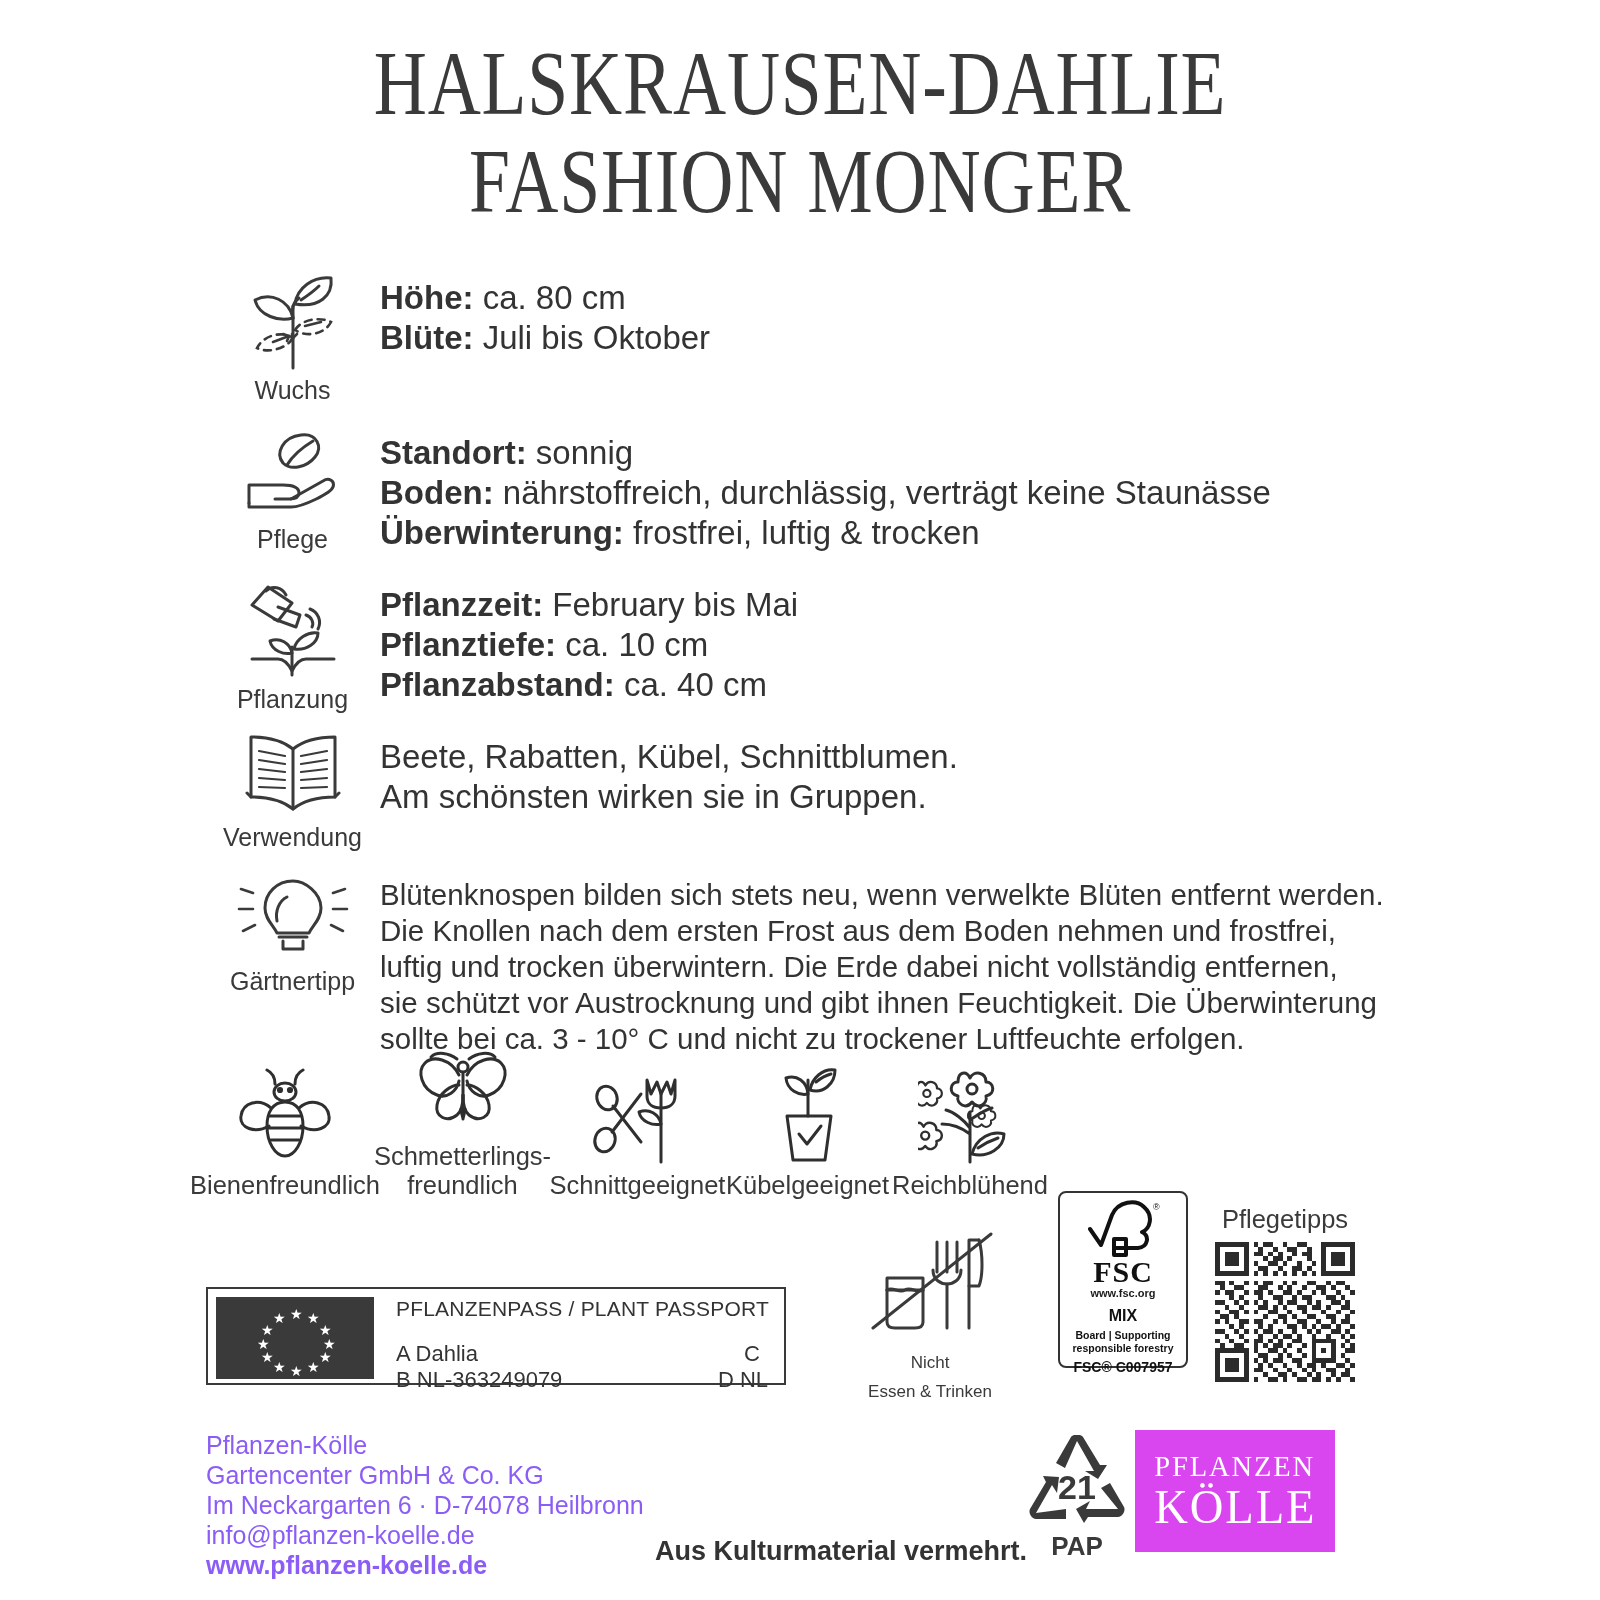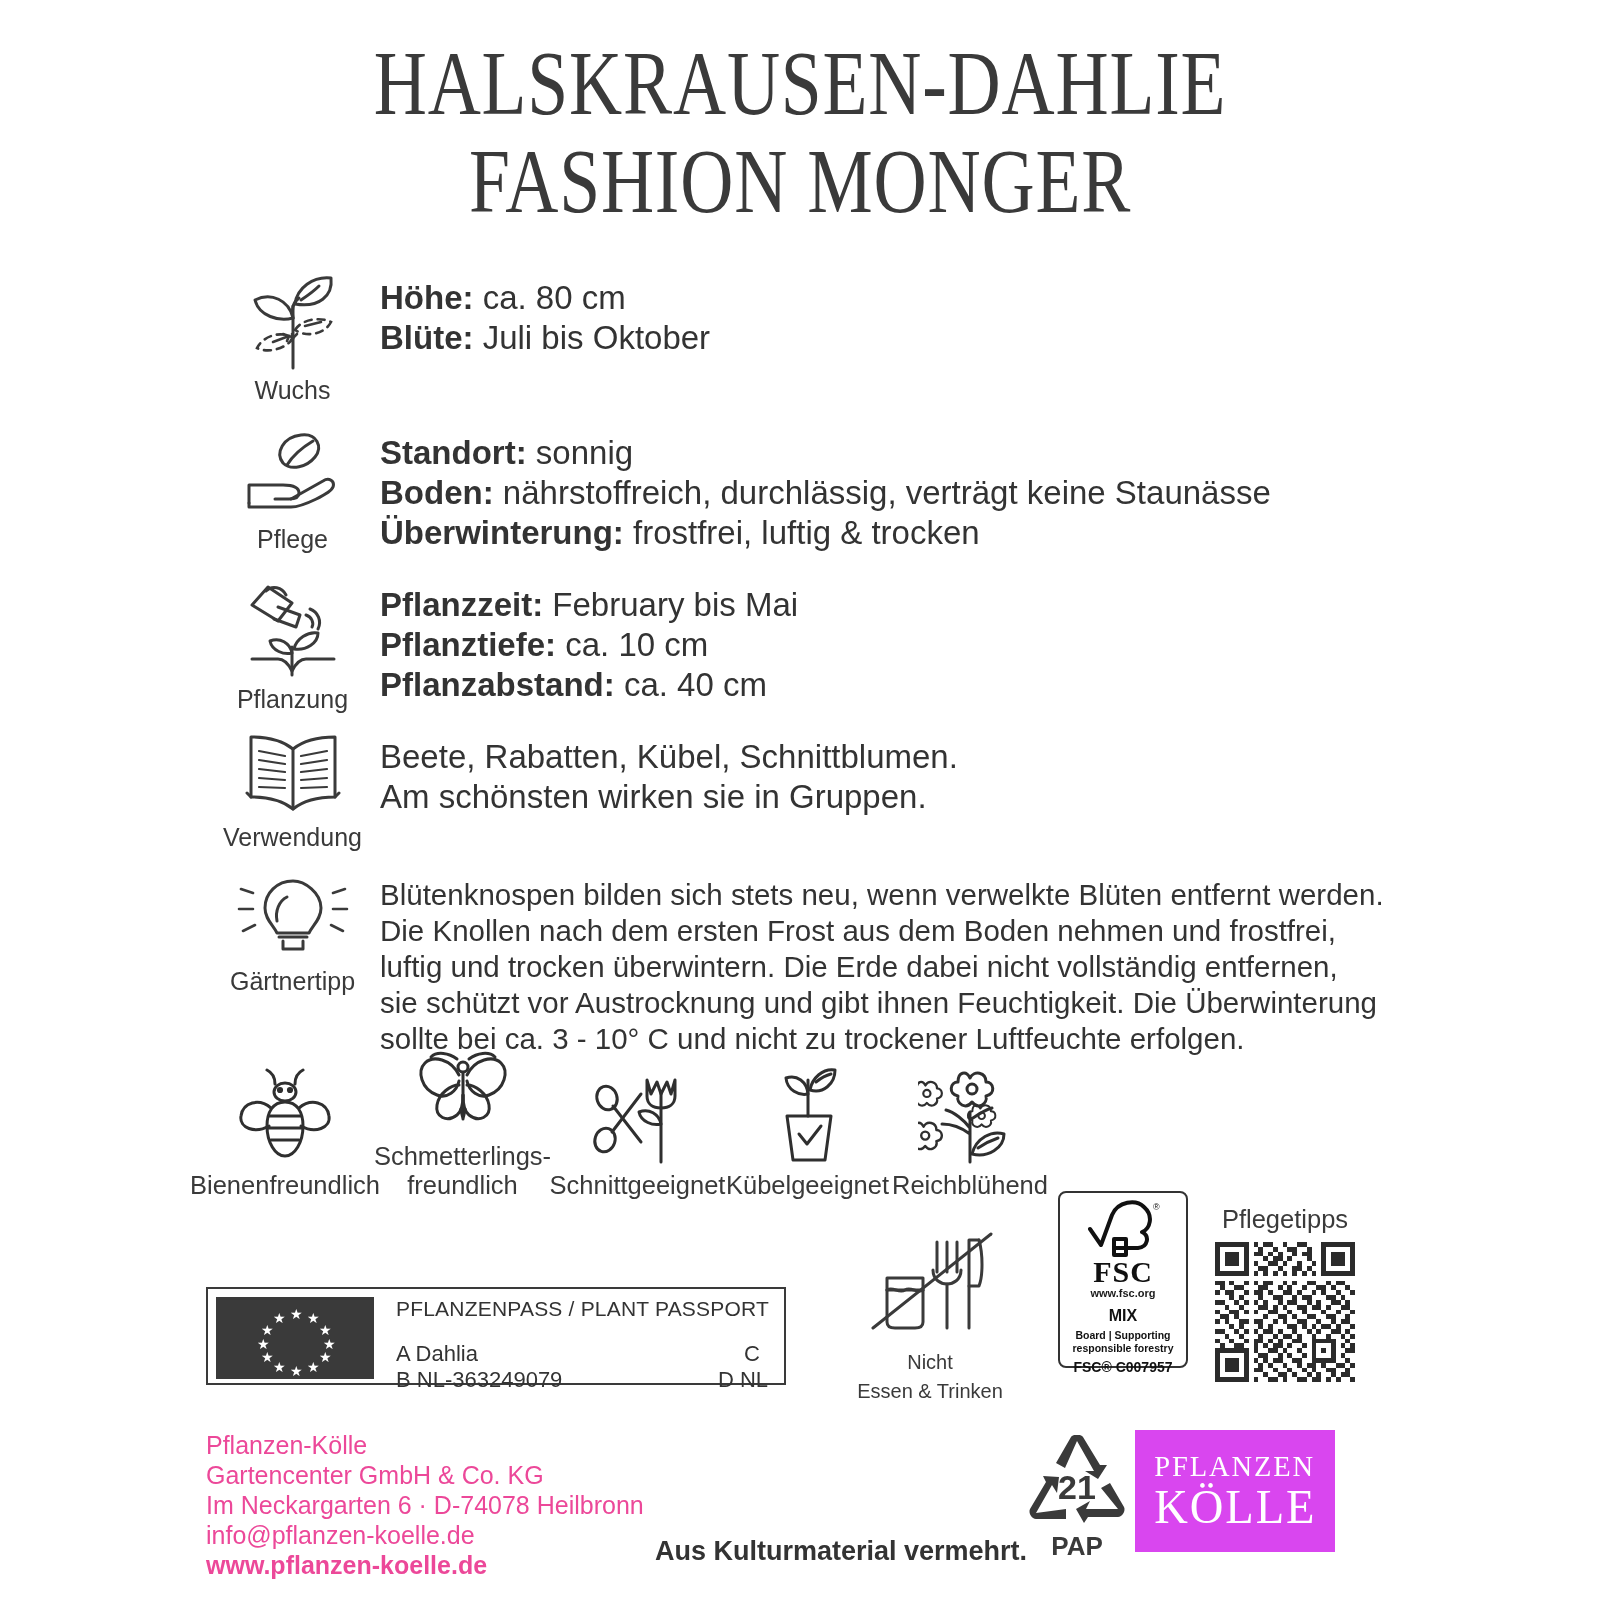--- a/index.html
+++ b/index.html
@@ -87,21 +87,21 @@
   .eu-star{position:absolute;color:#ffffff;font-size:14px;line-height:14px;}
   .pp-text{flex:1;position:relative;padding-left:22px;}
   .pp-title{font-size:21px;line-height:24px;color:#333;letter-spacing:.2px;white-space:nowrap;}
   .pp-a{position:absolute;left:22px;top:44px;font-size:22px;line-height:26px;}
   .pp-b{position:absolute;left:22px;top:70px;font-size:22px;line-height:26px;}
   .pp-c{position:absolute;right:16px;top:44px;font-size:22px;line-height:26px;}
   .pp-d{position:absolute;right:8px;top:70px;font-size:22px;line-height:26px;white-space:nowrap;}
 
   
   .no-eat{position:absolute;left:865px;top:1228px;width:130px;text-align:center;}
-  .no-eat .cap{font-size:20px;line-height:29px;color:#3a3a3a;margin-top:8px;white-space:nowrap;}
+  .no-eat .cap{font-size:17px;line-height:29px;color:#3a3a3a;margin-top:8px;white-space:nowrap;}
   .no-eat .cap-wrap{position:absolute;left:-55px;width:240px;top:112px;}
 
   
   .fsc{
     position:absolute;left:1058px;top:1191px;
     width:130px;height:177px;
     border:2px solid #333;border-radius:8px;box-sizing:border-box;
     display:flex;flex-direction:column;align-items:center;
     padding-top:6px;
   }
@@ -111,21 +111,21 @@
   .fsc-sub{font-size:10.5px;line-height:12.5px;font-weight:700;color:#111;text-align:center;margin-top:3px;}
   .fsc-code{font-size:14px;line-height:17px;font-weight:700;color:#111;margin-top:5px;}
 
   
   .qr-block{position:absolute;left:1205px;top:1205px;width:160px;text-align:center;}
   .qr-cap{font-size:25.5px;line-height:29px;color:#3a3a3a;margin-bottom:8px;white-space:nowrap;}
   .qr{width:140px;height:140px;margin:0 auto;display:block;}
 
   
   .addr{position:absolute;left:206px;top:1430px;}
-  .addr .al{font-size:25px;line-height:30px;color:#ec4899;white-space:nowrap;}
+  .addr .al{font-size:25px;line-height:30px;color:#8b5cf6;white-space:nowrap;}
   .addr .al.bold{font-weight:700;}
 
   .kultur{
     position:absolute;left:655px;top:1535px;
     font-size:27px;line-height:32px;font-weight:700;color:#333;white-space:nowrap;
   }
 
   .pap{position:absolute;left:1022px;top:1435px;width:110px;text-align:center;}
   .pap-lbl{font-size:26px;line-height:28px;font-weight:700;color:#3a3a3a;margin-top:1px;}
 

